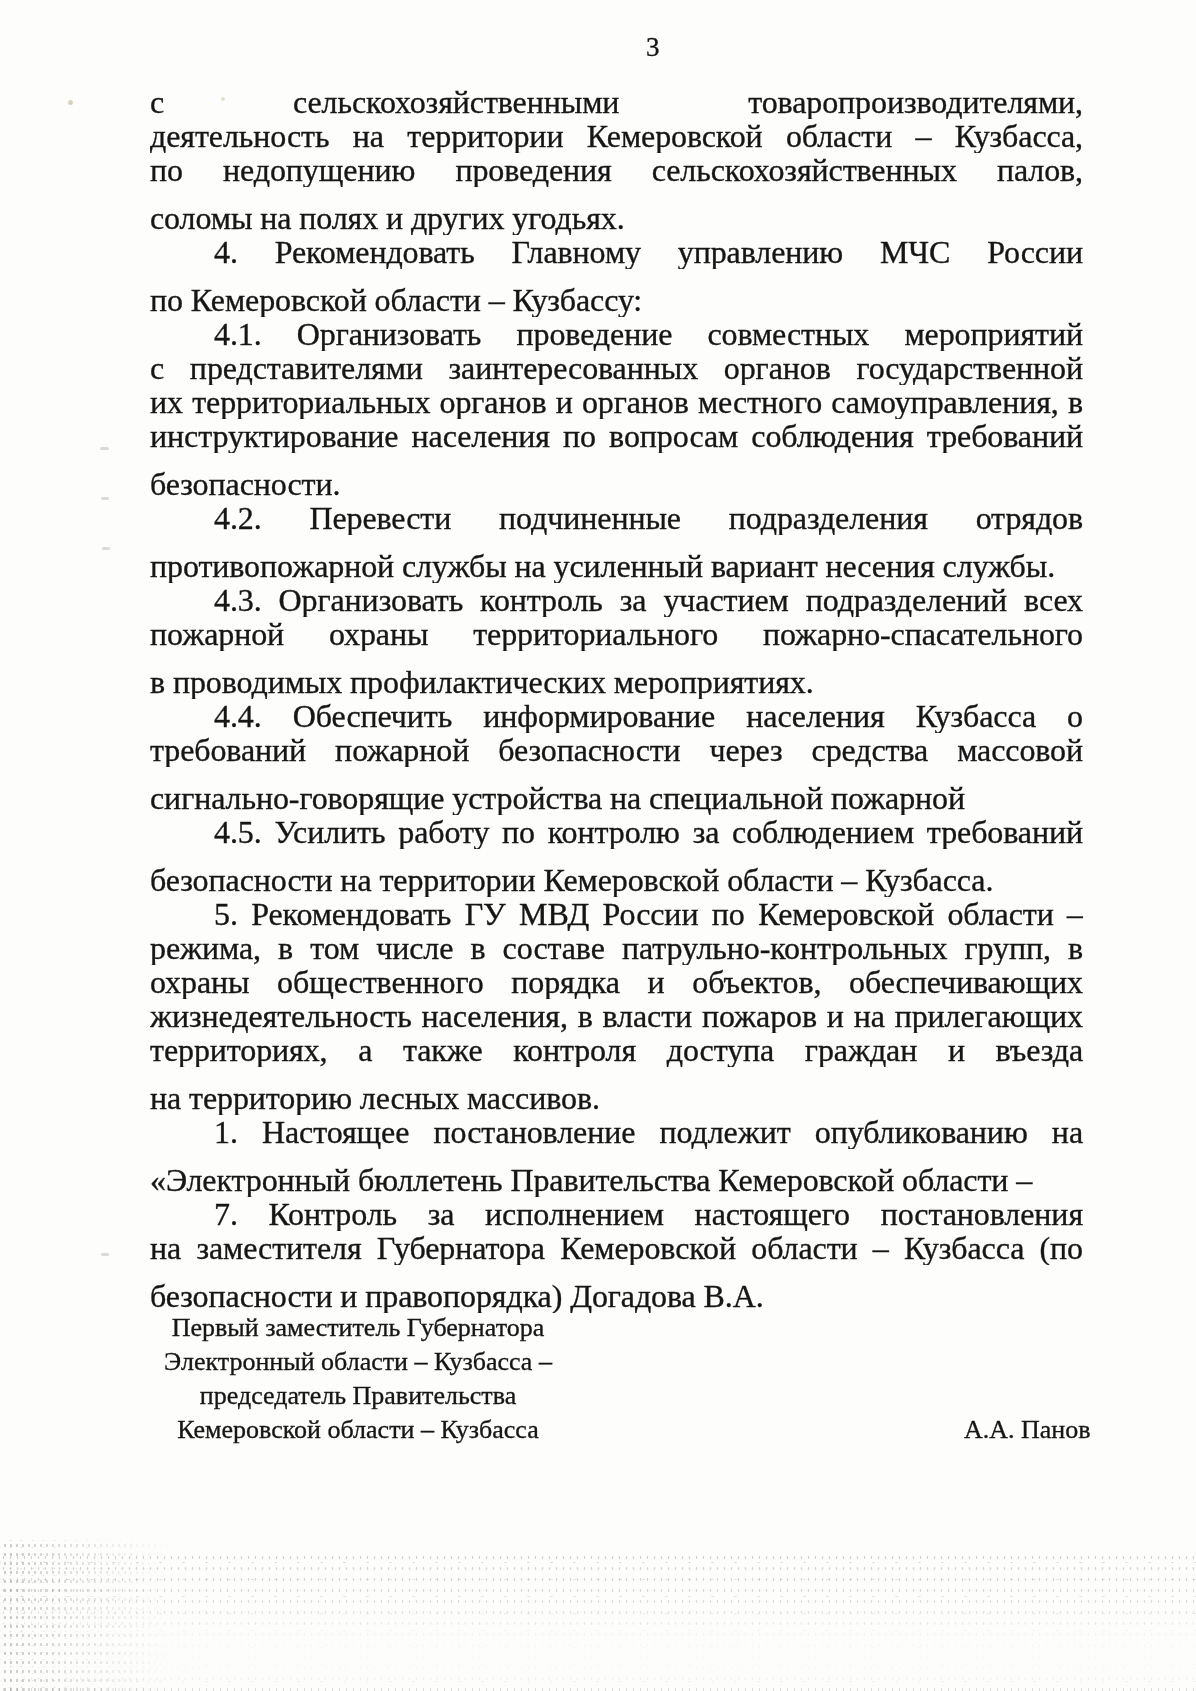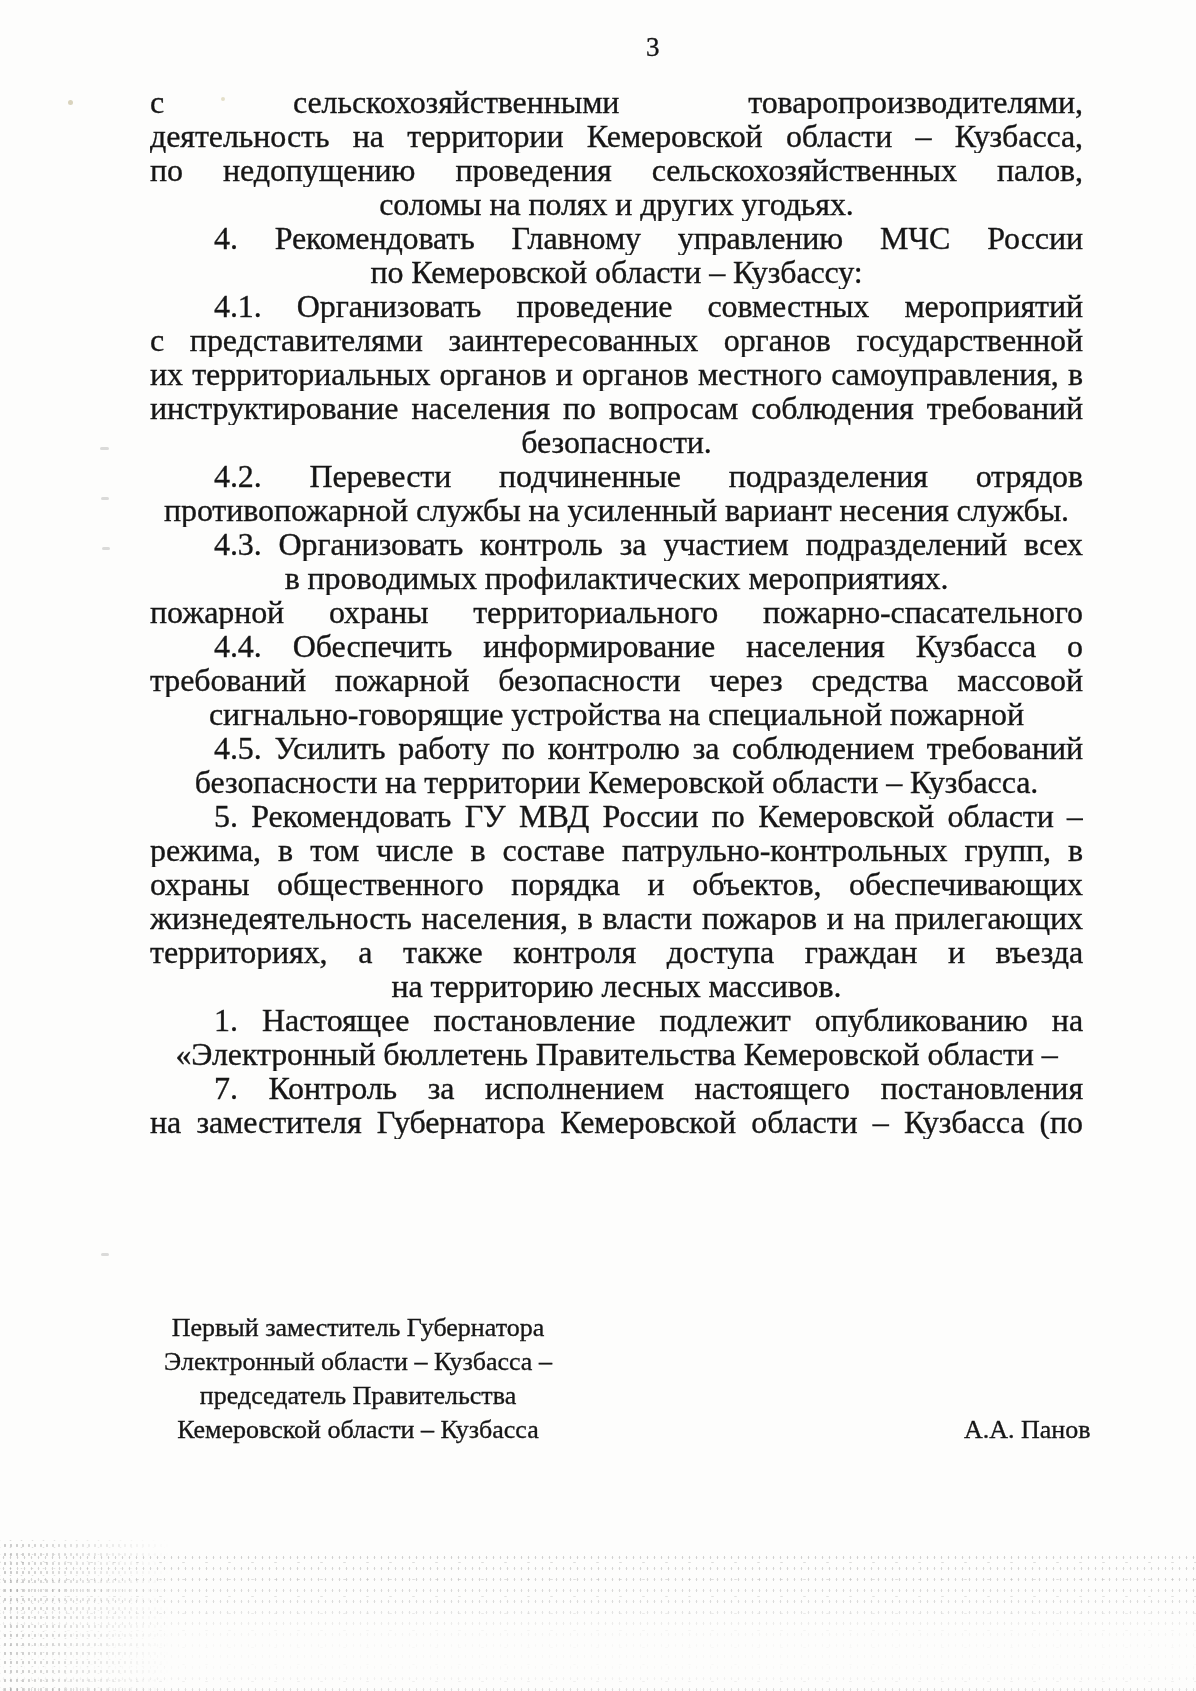--- a/index.html
+++ b/index.html
@@ -34,22 +34,23 @@
   .line {
     font-size: 32px;
     line-height: 34px;
     height: 34px;
     letter-spacing: -0.1px;
     text-align: justify;
     text-align-last: justify;
     overflow: hidden;
   }
   .line.last {
-    text-align: center;
+    text-align: left;
     text-align-last: auto;
+    margin-top: 14px;
   }
   .line.indent { text-indent: 64px; }
 
   .signature {
     position: absolute;
     top: 1299px;
     left: 134px;
     width: 940px;
     height: 160px;
     margin-top: 12px;
@@ -128,37 +129,38 @@
       <div class="line indent">4. Рекомендовать Главному управлению МЧС России</div>
       <div class="line last">по Кемеровской области – Кузбассу:</div>
       <div class="line indent">4.1. Организовать проведение совместных мероприятий</div>
       <div class="line">с представителями заинтересованных органов государственной власти,</div>
       <div class="line">их территориальных органов и органов местного самоуправления, в том числе</div>
       <div class="line">инструктирование населения по вопросам соблюдения требований пожарной</div>
       <div class="line last">безопасности.</div>
       <div class="line indent">4.2. Перевести подчиненные подразделения отрядов федеральной</div>
       <div class="line last">противопожарной службы на усиленный вариант несения службы.</div>
       <div class="line indent">4.3. Организовать контроль за участием подразделений всех видов</div>
+      <div class="line">пожарной охраны территориального пожарно-спасательного гарнизона</div>
       <div class="line last">в проводимых профилактических мероприятиях.</div>
-      <div class="line">пожарной охраны территориального пожарно-спасательного гарнизона</div>
       <div class="line indent">4.4. Обеспечить информирование населения Кузбасса о соблюдении</div>
       <div class="line">требований пожарной безопасности через средства массовой информации,</div>
       <div class="line last">сигнально-говорящие устройства на специальной пожарной технике.</div>
       <div class="line indent">4.5. Усилить работу по контролю за соблюдением требований пожарной</div>
       <div class="line last">безопасности на территории Кемеровской области – Кузбасса.</div>
       <div class="line indent">5. Рекомендовать ГУ МВД России по Кемеровской области – Кузбассу</div>
       <div class="line">режима, в том числе в составе патрульно-контрольных групп, в части усиления</div>
       <div class="line">охраны общественного порядка и объектов, обеспечивающих</div>
       <div class="line">жизнедеятельность населения, в власти пожаров и на прилегающих к ним</div>
       <div class="line">территориях, а также контроля доступа граждан и въезда транспортных средств</div>
       <div class="line last">на территорию лесных массивов.</div>
       <div class="line indent">1. Настоящее постановление подлежит опубликованию на сайте</div>
       <div class="line last">«Электронный бюллетень Правительства Кемеровской области – Кузбасса».</div>
       <div class="line indent">7. Контроль за исполнением настоящего постановления возложить</div>
       <div class="line">на заместителя Губернатора Кемеровской области – Кузбасса (по вопросам</div>
+      <div class="line last">безопасности и правопорядка) Догадова В.А.</div>
     </div>
 
   <div class="signature">
     <div class="sig-title">
         <div class="sigline">Первый заместитель Губернатора</div>
         <div class="sigline">Электронный области – Кузбасса –</div>
         <div class="sigline">председатель Правительства</div>
         <div class="sigline">Кемеровской области – Кузбасса</div>
       </div>
     <div class="sig-name">А.А. Панов</div>

